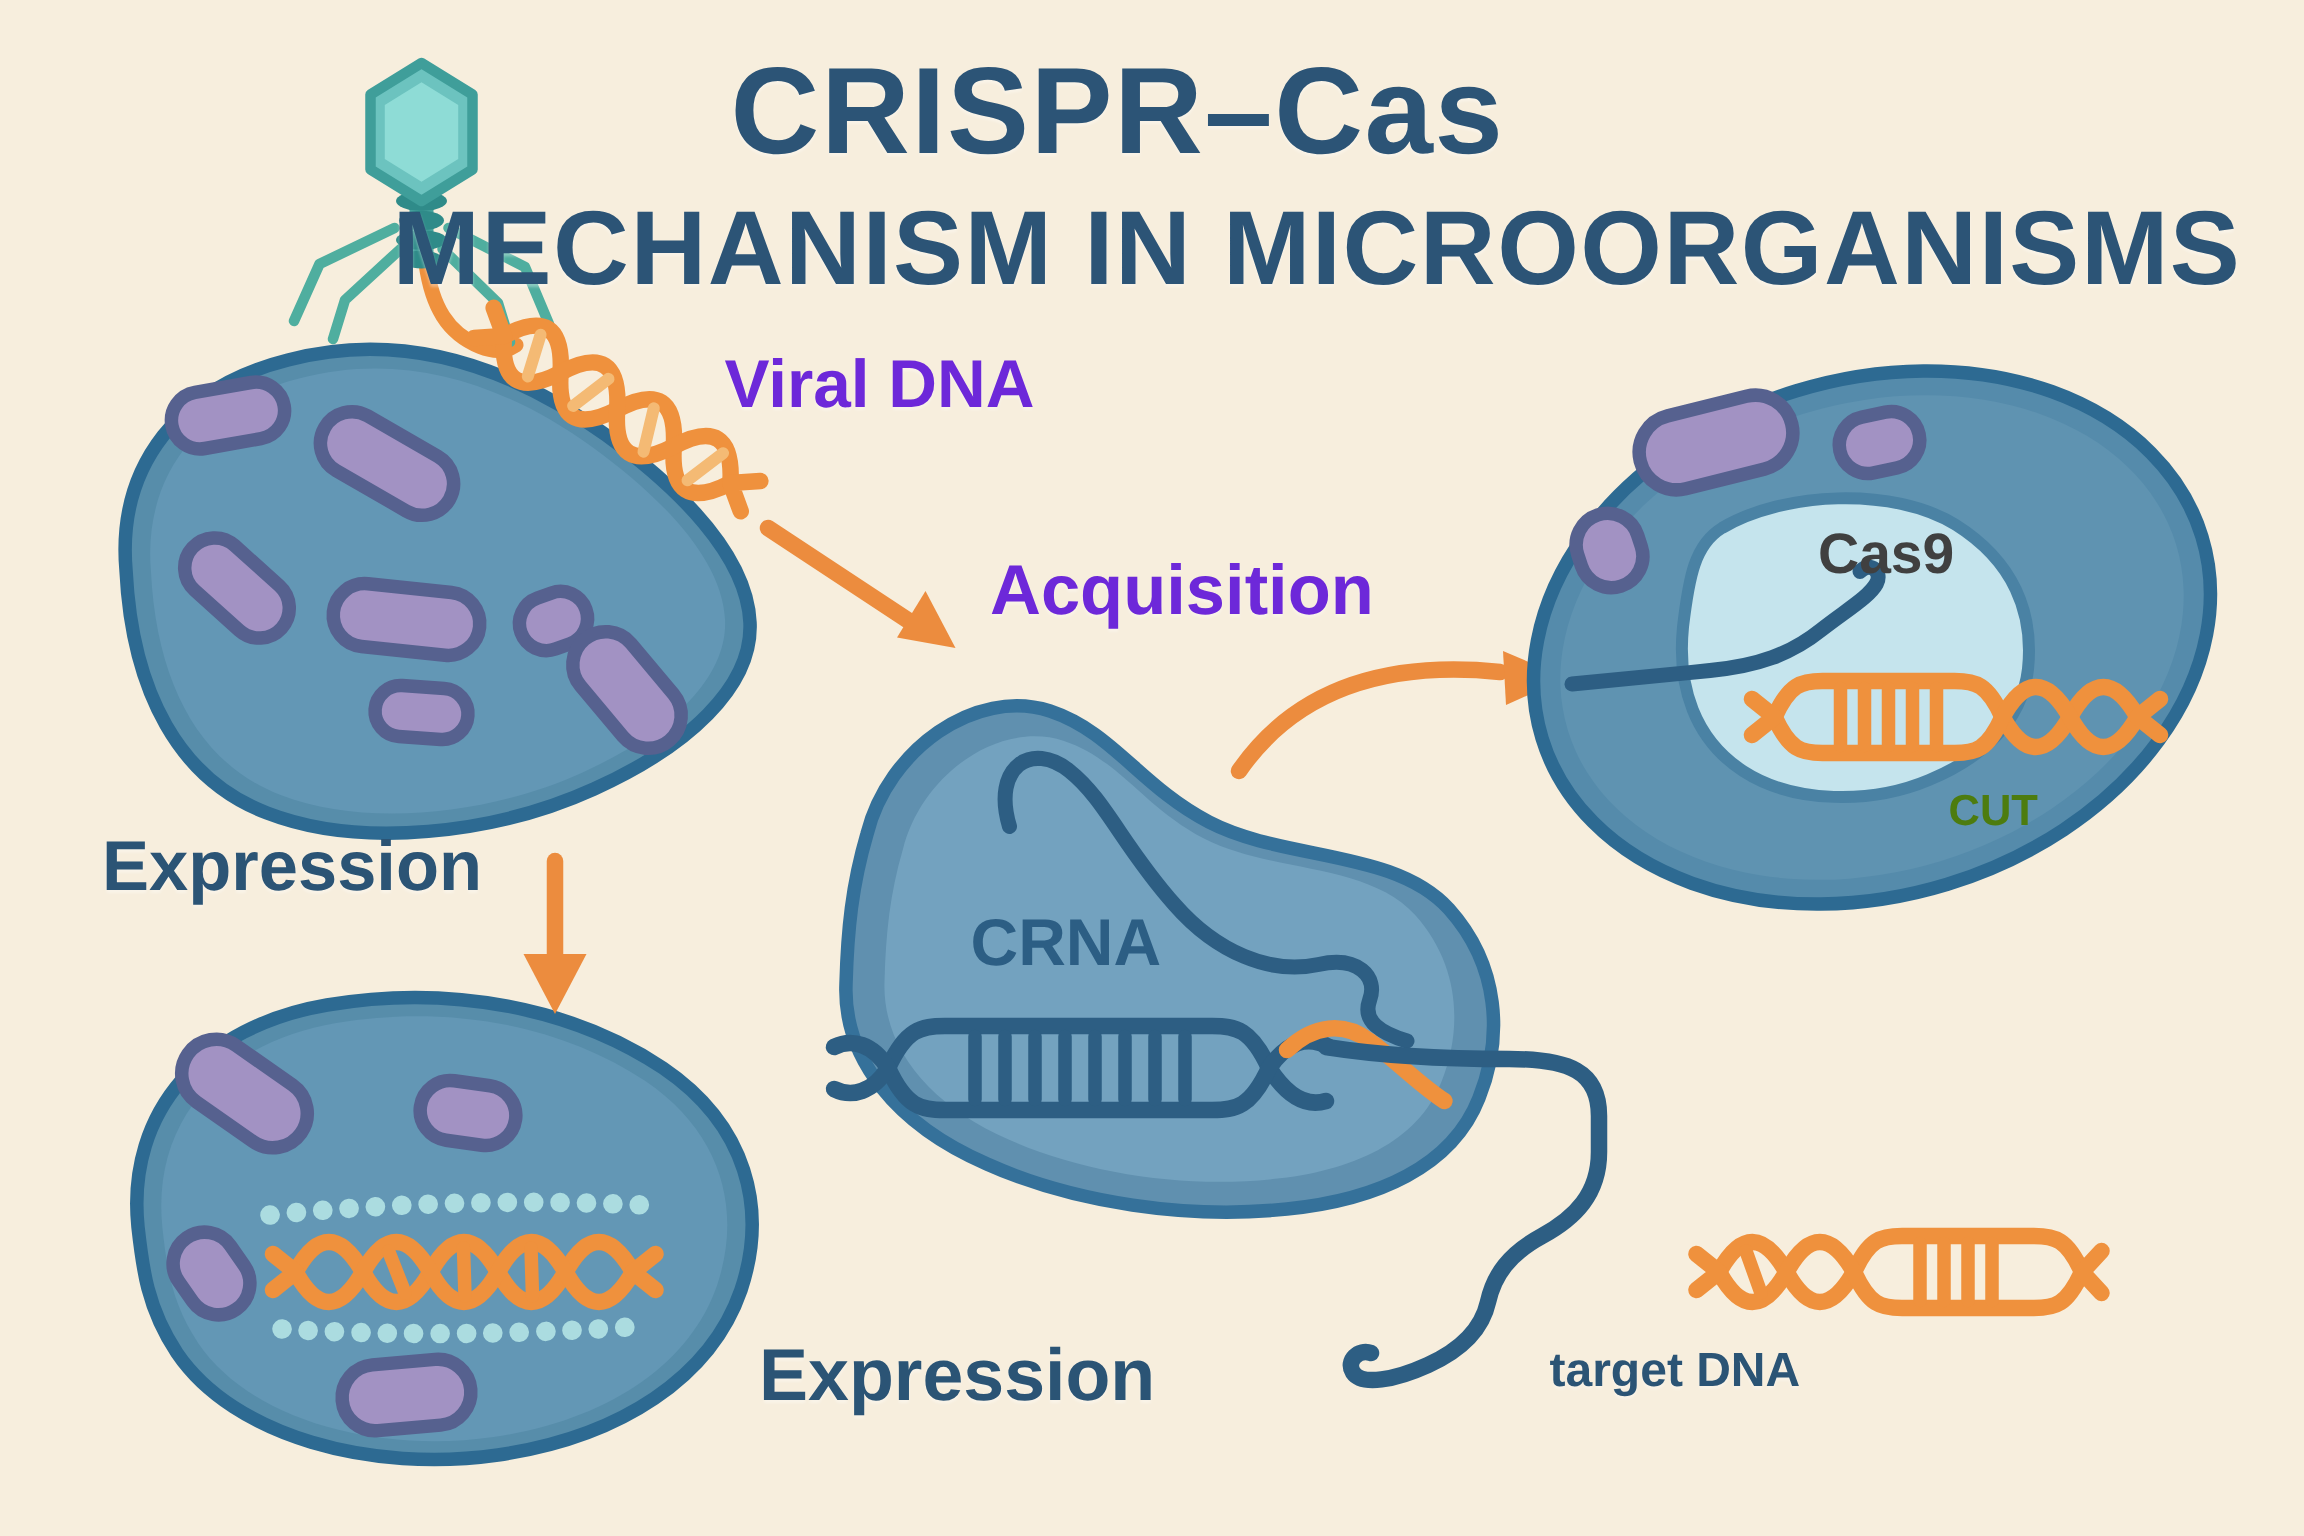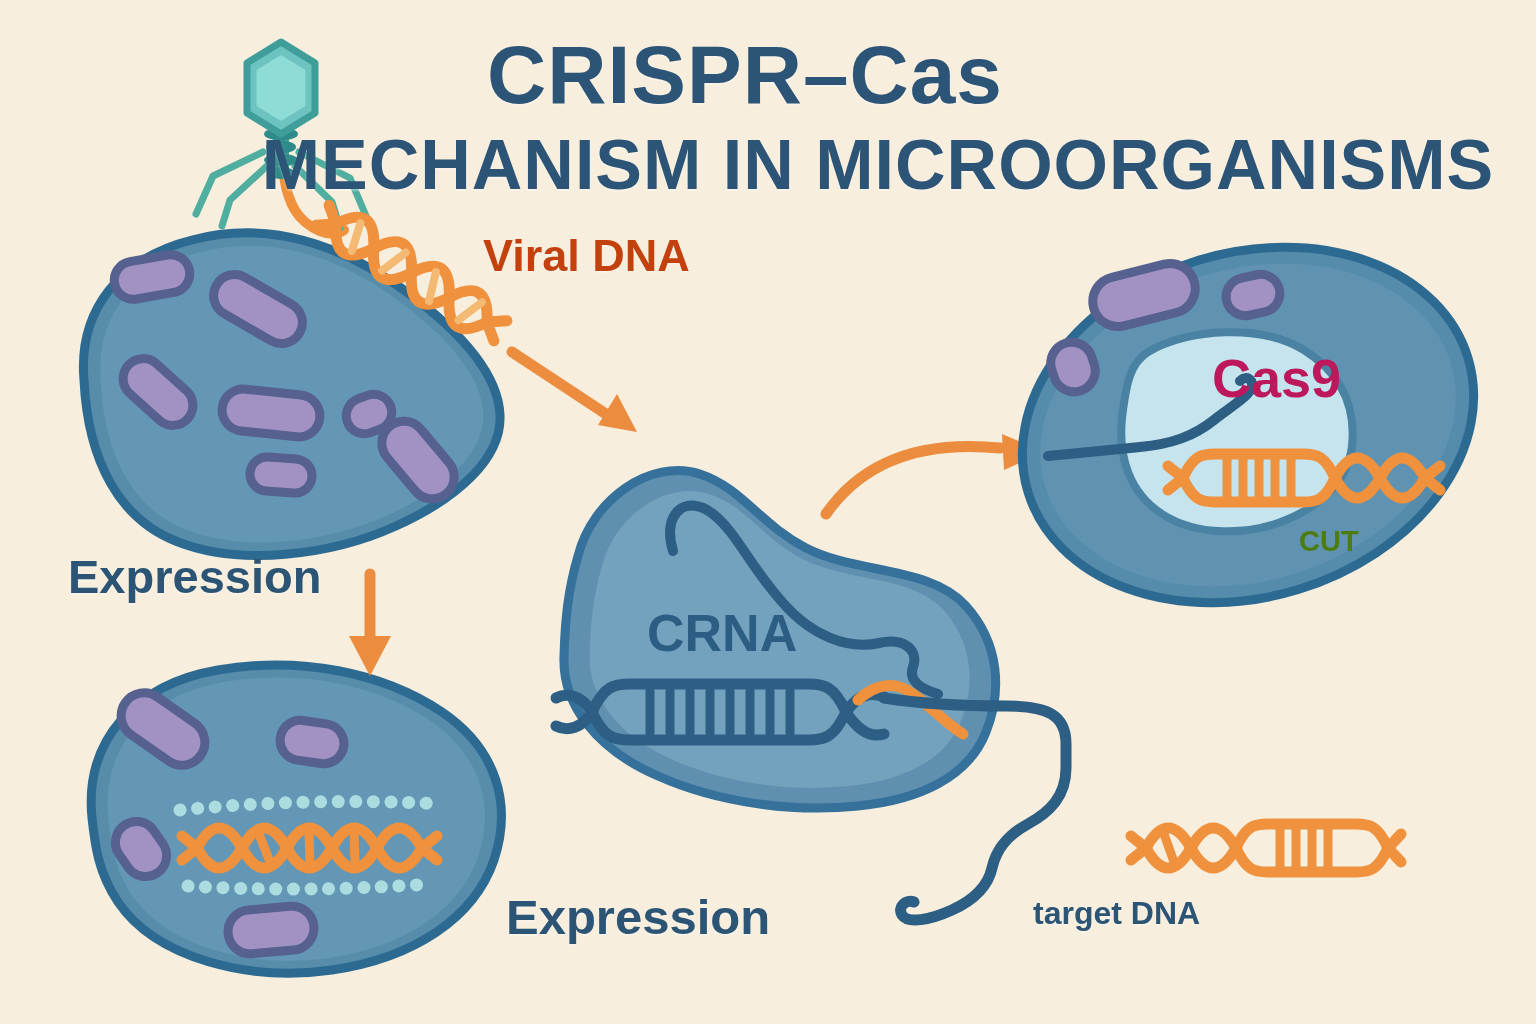--- a/index.html
+++ b/index.html
@@ -13,29 +13,29 @@
   .canvas svg{position:absolute;left:0;top:0;}
   .lbl{
     position:absolute;
     font-family:"Liberation Sans",sans-serif;
     font-weight:bold;
     white-space:nowrap;
     line-height:1;
     text-shadow:0 2px 2px rgba(255,255,255,0.35);
   }
   .navy{color:#2b5475;}
-  .orange{color:#c2410c;}
+  .orange{color:#6d28d9;}
   .title{left:745px;top:34px;transform:translateX(-50%);font-size:82px;letter-spacing:1px;color:#2c5476;}
   .subtitle{left:878px;top:130px;transform:translateX(-50%);font-size:70px;letter-spacing:1px;color:#2c5476;}
   .viral-dna{left:483px;top:233px;font-size:45px;}
   .acquisition{left:660px;top:369px;font-size:47px;}
   .expression-left{left:68px;top:553px;font-size:47px;}
-  .crna{left:647px;top:607px;font-size:52px;color:#2c5e84;text-shadow:none;}
+  .crna{left:647px;top:607px;font-size:44px;color:#2c5e84;text-shadow:none;}
   .crrna{left:856px;top:518px;font-size:49px;}
-  .cas9{left:1212px;top:351px;font-size:54px;color:#be185d;text-shadow:none;}
+  .cas9{left:1212px;top:351px;font-size:38px;color:#404040;text-shadow:none;}
   .cut{left:1299px;top:527px;font-size:29px;color:#4d7c0f;text-shadow:none;}
   .interference{left:1104px;top:639px;font-size:46px;}
   .expression-bottom{left:506px;top:893px;font-size:49px;}
   .target-dna{left:1033px;top:897px;font-size:32px;}
 </style>
 </head>
 <body>
 
 <div class="canvas">
 
@@ -156,20 +156,21 @@
     <path d="M0 0 q22 40 45 0 q22 -40 45 0 c10 22 18 24 32 24 l 88 0 c14 0 22 -2 32 -24"></path>
     <path d="M0 0 l-15 -12 M0 0 l-15 12 M242 0 l13 -14 M242 0 l13 14"></path>
     <path stroke-width="9" d="M18 -14 L28 14 M134 -19 V19 M150 -19 V19 M166 -19 V19 M182 -19 V19"></path>
   </g>
 
 </svg>
 
 <div class="lbl title">CRISPR–Cas</div>
 <div class="lbl subtitle">MECHANISM IN MICROORGANISMS</div>
 <div class="lbl orange viral-dna">Viral DNA</div>
+<div class="lbl orange acquisition">Acquisition</div>
 <div class="lbl navy expression-left">Expression</div>
 <div class="lbl crna">CRNA</div>
 <div class="lbl cas9">Cas9</div>
 <div class="lbl cut">CUT</div>
 <div class="lbl navy expression-bottom">Expression</div>
 <div class="lbl navy target-dna">target DNA</div>
 
 </div>
 
 </body></html>

